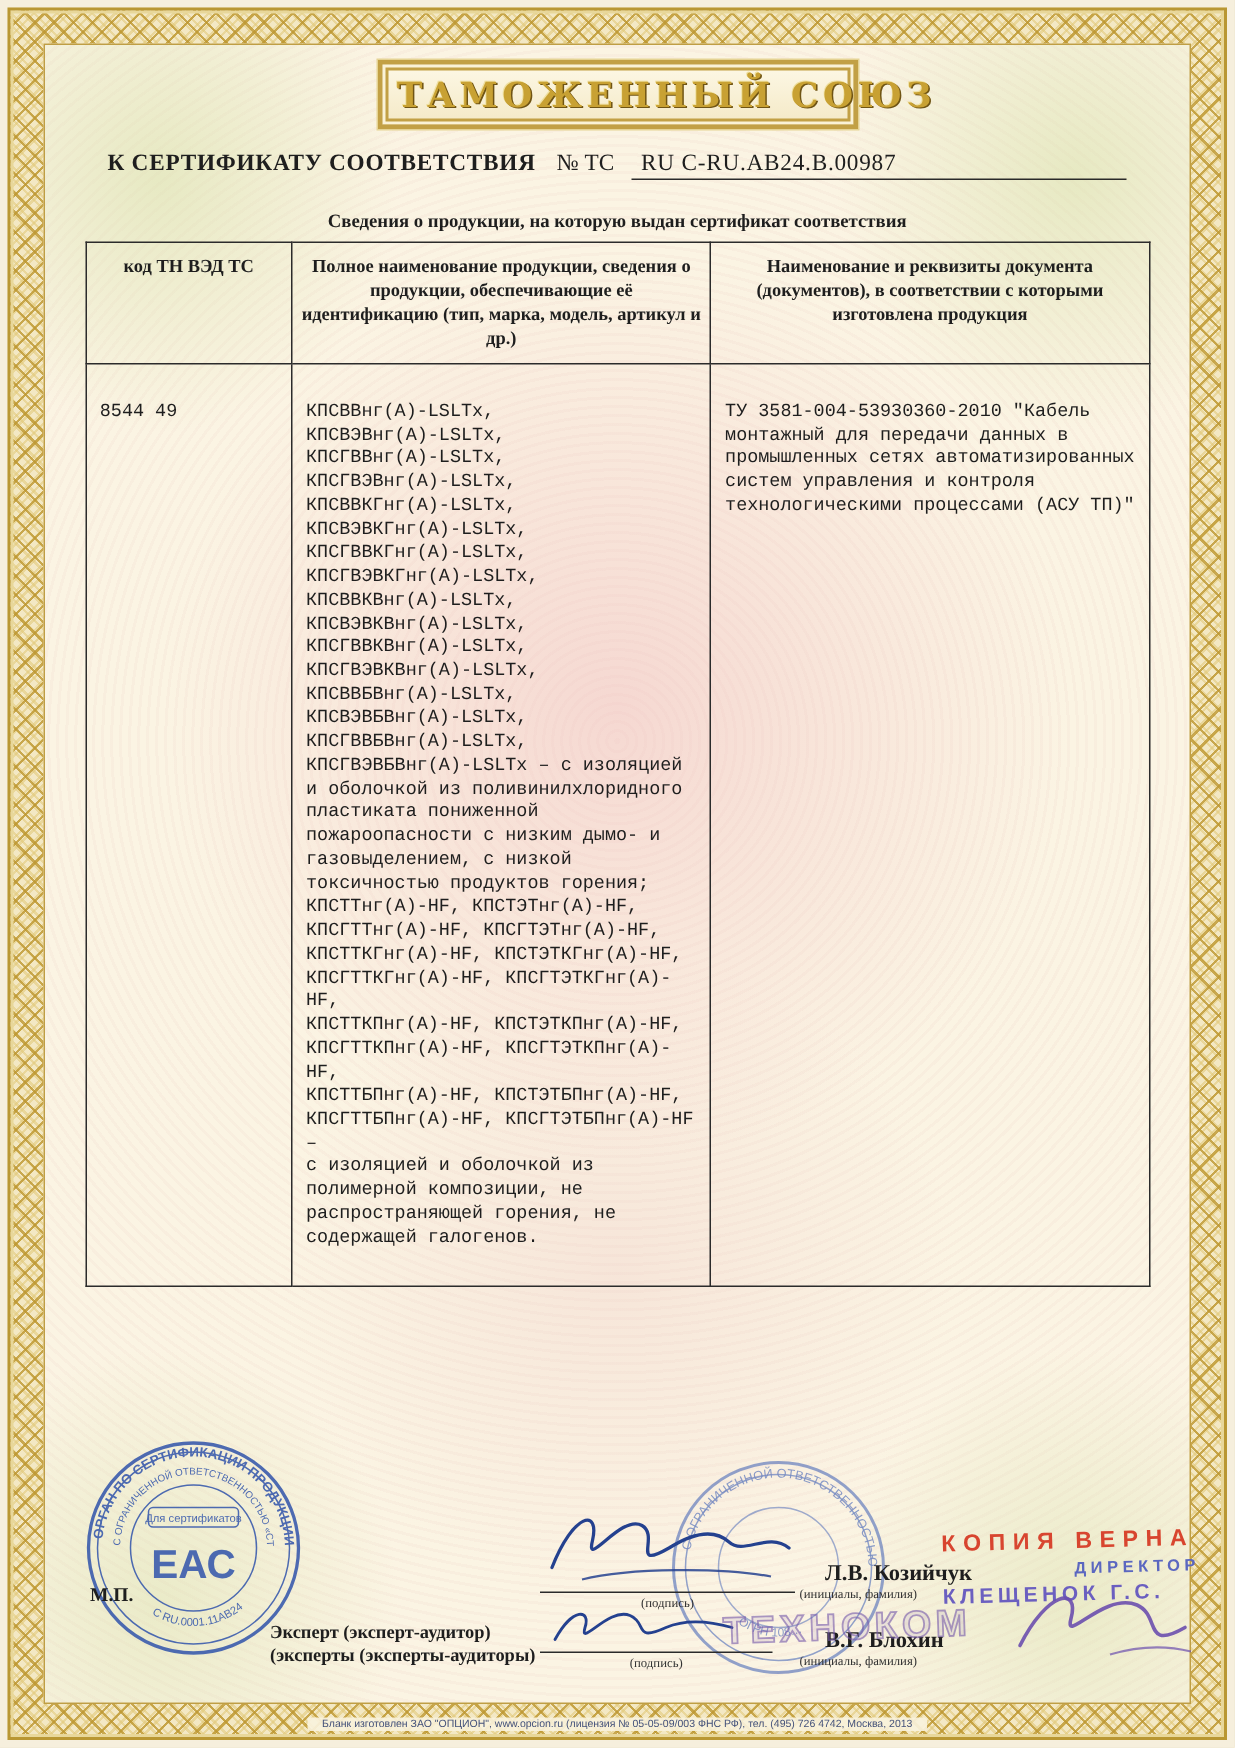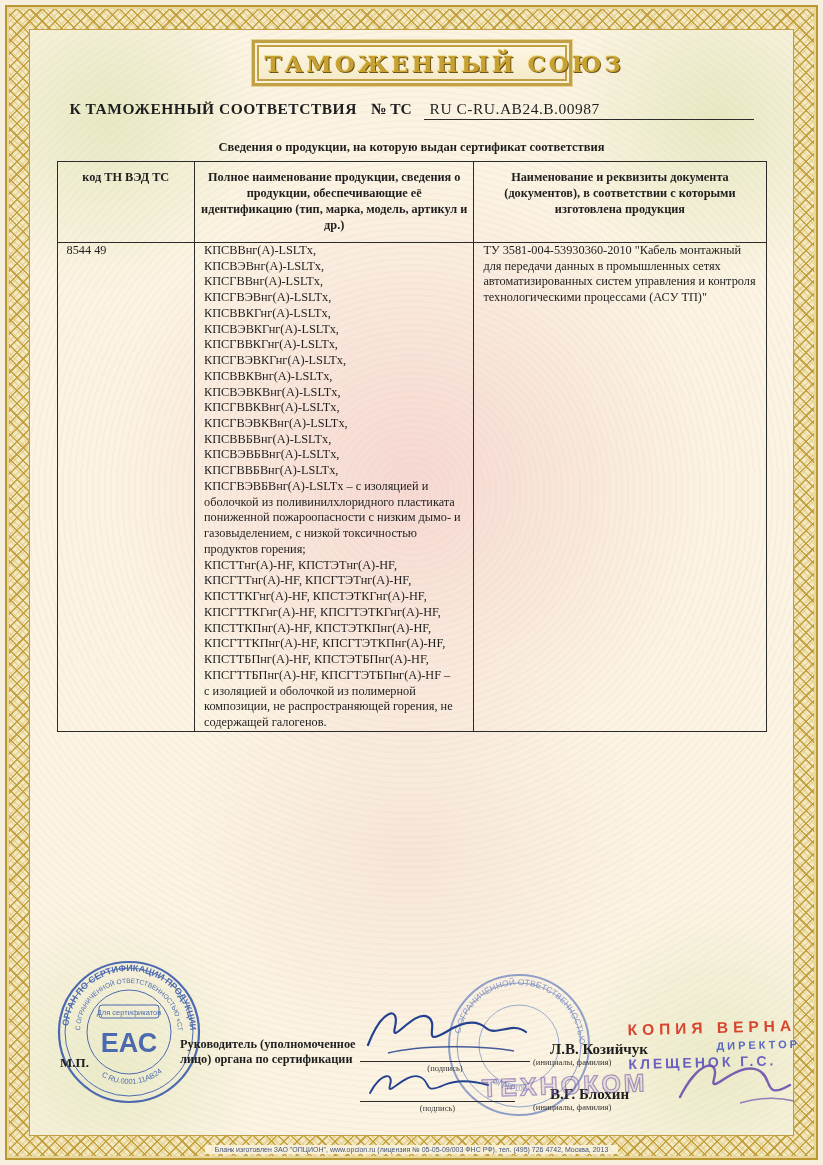--- a/index.html
+++ b/index.html
@@ -46,33 +46,33 @@
     font-family:"DejaVu Serif", serif; font-weight:bold; font-size:23px; letter-spacing:3px;
     color:#c8a133;
     text-shadow: 1px 1px 0 #6f5414, -0.6px -0.6px 0 #efe0a0;
     white-space:nowrap;
   }
 
   .doc-title { margin-top:16px; text-align:center; font-size:26px; font-weight:bold; letter-spacing:7px; color:#161616; }
 
   .cert-line { margin-top:14px; text-align:center; font-size:15.5px; }
   .cert-line .lbl { font-weight:bold; letter-spacing:0.5px; }
-  .cert-line .pref { font-weight:bold; margin-left:10px; }
+  .cert-line .pref { font-weight:normal; margin-left:10px; }
   .cert-num { display:inline-block; min-width:330px; border-bottom:1.3px solid #2a2a2a; padding:0 6px 1px; margin-left:8px; text-align:left; letter-spacing:0.5px; }
 
   .series-line { margin-top:9px; text-align:center; font-size:15.5px; }
   .series-line .sp { display:inline-block; min-width:46px; }
   .form-number { font-family:"DejaVu Sans Mono", monospace; font-weight:bold; font-size:15px; letter-spacing:5px; color:#cf4040; margin-left:14px; }
 
   .tbl-caption { margin-top:20px; text-align:center; font-size:12.5px; font-weight:bold; }
 
   table.products { width:710px; margin:6px auto 0; border-collapse:collapse; table-layout:fixed; }
   table.products th, table.products td { border:1.4px solid #2b2b2b; vertical-align:top; }
   table.products th { font-size:12.3px; font-weight:bold; text-align:center; padding:8px 6px; line-height:1.3; }
-  table.products td { font-size:12.3px; line-height:1.28; padding:0 9px; }
+  table.products td { font-size:12.3px; line-height:1.28; padding:24px 9px;font-family:Liberation Mono, monospace; }
   td.code-cell { font-size:12.6px; }
   td.prod-cell { white-space:pre-line; }
   col.c1 { width:19.4%; } col.c2 { width:39.4%; } col.c3 { width:41.2%; }
 
   
   .footer { position:absolute; left:0; right:0; top:925px; height:180px; z-index:2; }
   .footer .abs { position:absolute; }
 
   .mp-label { left:30px; top:100px; font-size:13px; font-weight:bold; }
 
@@ -115,21 +115,21 @@
 
 <div class="page">
   <div class="band"></div>
 
   <div class="inner">
 
     <div class="banner">ТАМОЖЕННЫЙ СОЮЗ</div>
 
 
     <div class="cert-line">
-      <span class="lbl">К ТАМОЖЕННЫЙ СООТВЕТСТВИЯ</span>
+      <span class="lbl">К СЕРТИФИКАТУ СООТВЕТСТВИЯ</span>
       <span class="pref">№ ТС</span>
       <span class="cert-num">RU C-RU.АВ24.В.00987</span>
     </div>
 
 
     <div class="tbl-caption">Сведения о продукции, на которую выдан сертификат соответствия</div>
 
     <table class="products">
       <colgroup>
           <col class="c1">
@@ -202,22 +202,22 @@
         <text font-size="9" font-weight="bold" fill="currentColor"><textPath href="#arcT" startOffset="3%">ОРГАН ПО СЕРТИФИКАЦИИ ПРОДУКЦИИ</textPath></text>
         <text font-size="6.6" fill="currentColor"><textPath href="#arcI" startOffset="1%">С ОГРАНИЧЕННОЙ ОТВЕТСТВЕННОСТЬЮ «СТАНДАРТ-ТЕСТ»</textPath></text>
         <text font-size="7.5" fill="currentColor"><textPath href="#arcB" startOffset="32%">С RU.0001.11АВ24</textPath></text>
         <rect x="45" y="48" width="60" height="13" rx="3" fill="none" stroke="currentColor" stroke-width="1"></rect>
         <text x="75" y="57.5" text-anchor="middle" font-size="7.5" fill="currentColor">Для сертификатов</text>
         <text x="75" y="95" text-anchor="middle" font-size="27" font-weight="bold" fill="currentColor">ЕАС</text>
       </svg>
 
       <div class="abs mp-label">М.П.</div>
 
-      <div class="abs role head">Руководитель (уполномоченное
-лицо) органа по сертификации</div>
+      <div class="abs role expert">Эксперт (эксперт-аудитор)
+(эксперты (эксперты-аудиторы)</div>
 
       <svg class="abs" style="left:328px; top:46px;" width="180" height="62" viewBox="0 0 180 62">
         <path d="M10 44 C 24 8, 42 4, 37 26 C 32 46, 56 8, 70 16 C 82 23, 62 46, 88 31 C 104 21, 118 18, 128 27 C 138 36, 154 20, 168 31" stroke="#24418f" stroke-width="2.2" fill="none" stroke-linecap="round"></path>
         <path d="M30 52 C 62 44, 124 44, 156 50" stroke="#24418f" stroke-width="1.5" fill="none" opacity="0.85"></path>
       </svg>
       <div class="abs sig-line" style="left:330px; top:106px; width:170px;"></div>
       <div class="abs sig-cap" style="left:330px; top:108px; width:170px;">(подпись)</div>
       <div class="abs name" style="left:520px; top:86px;">Л.В. Козийчук</div>
       <div class="abs name-cap" style="left:503px; top:102px; width:150px;">(инициалы, фамилия)</div>
 

